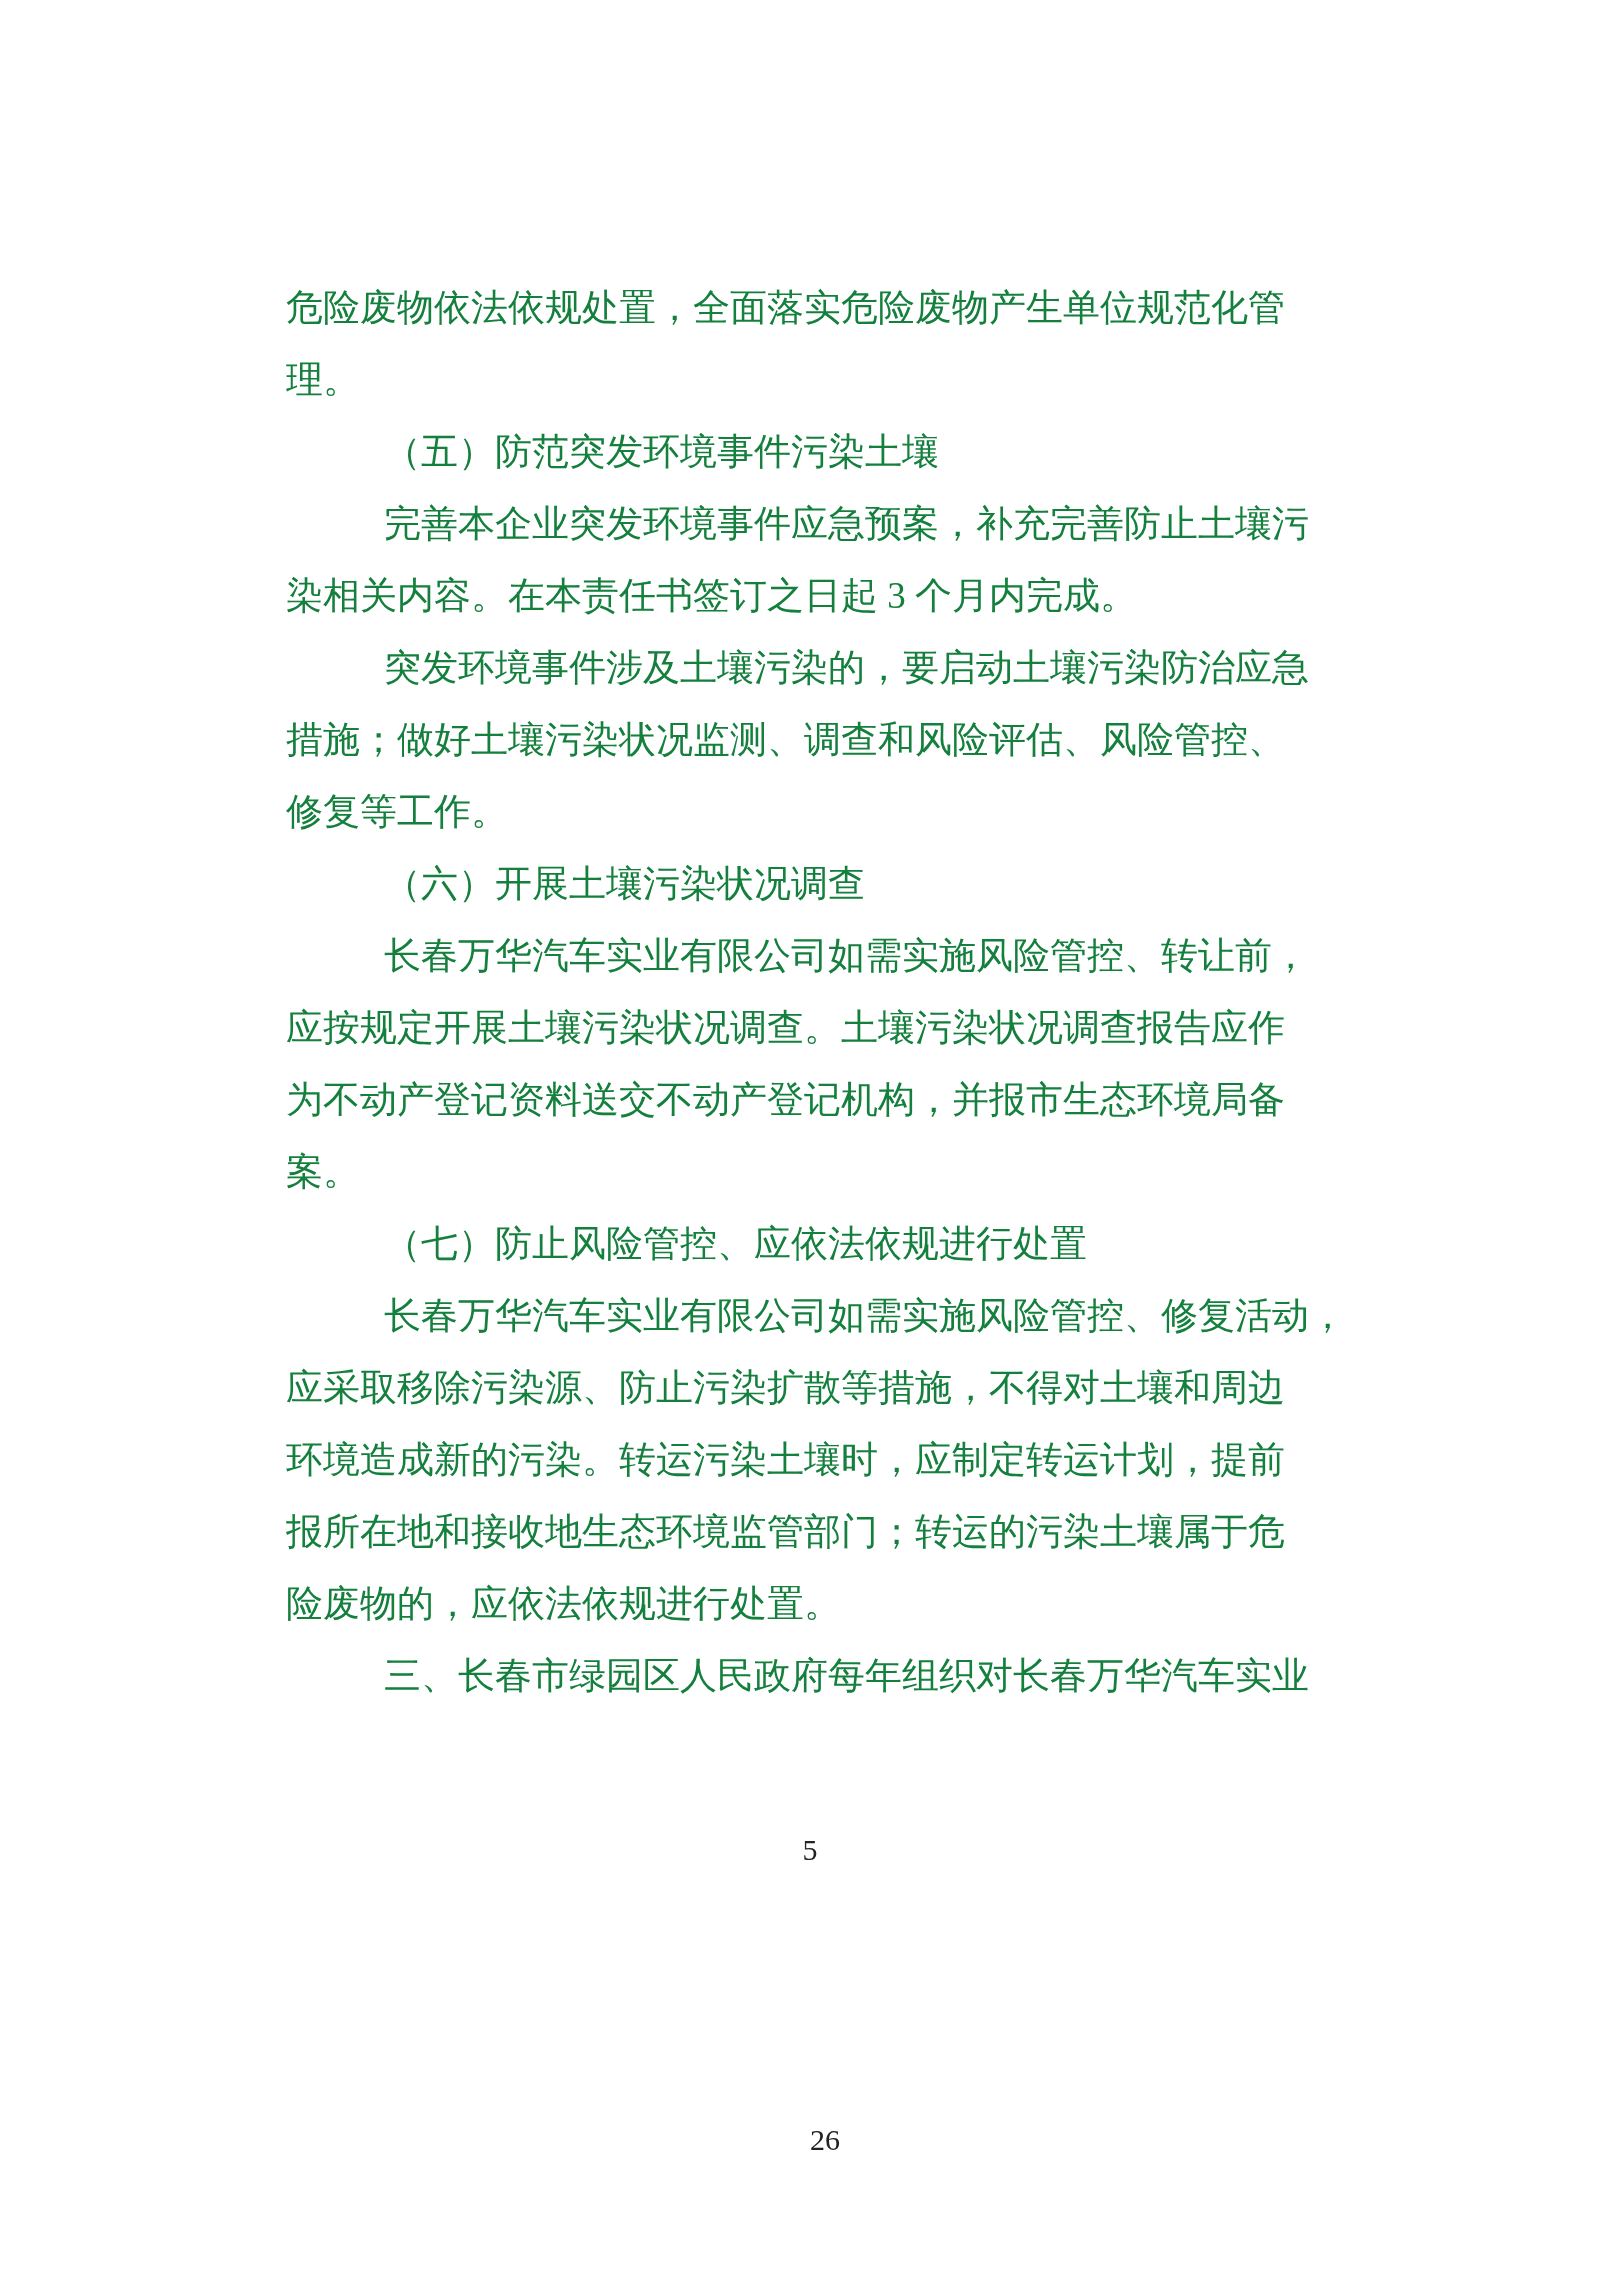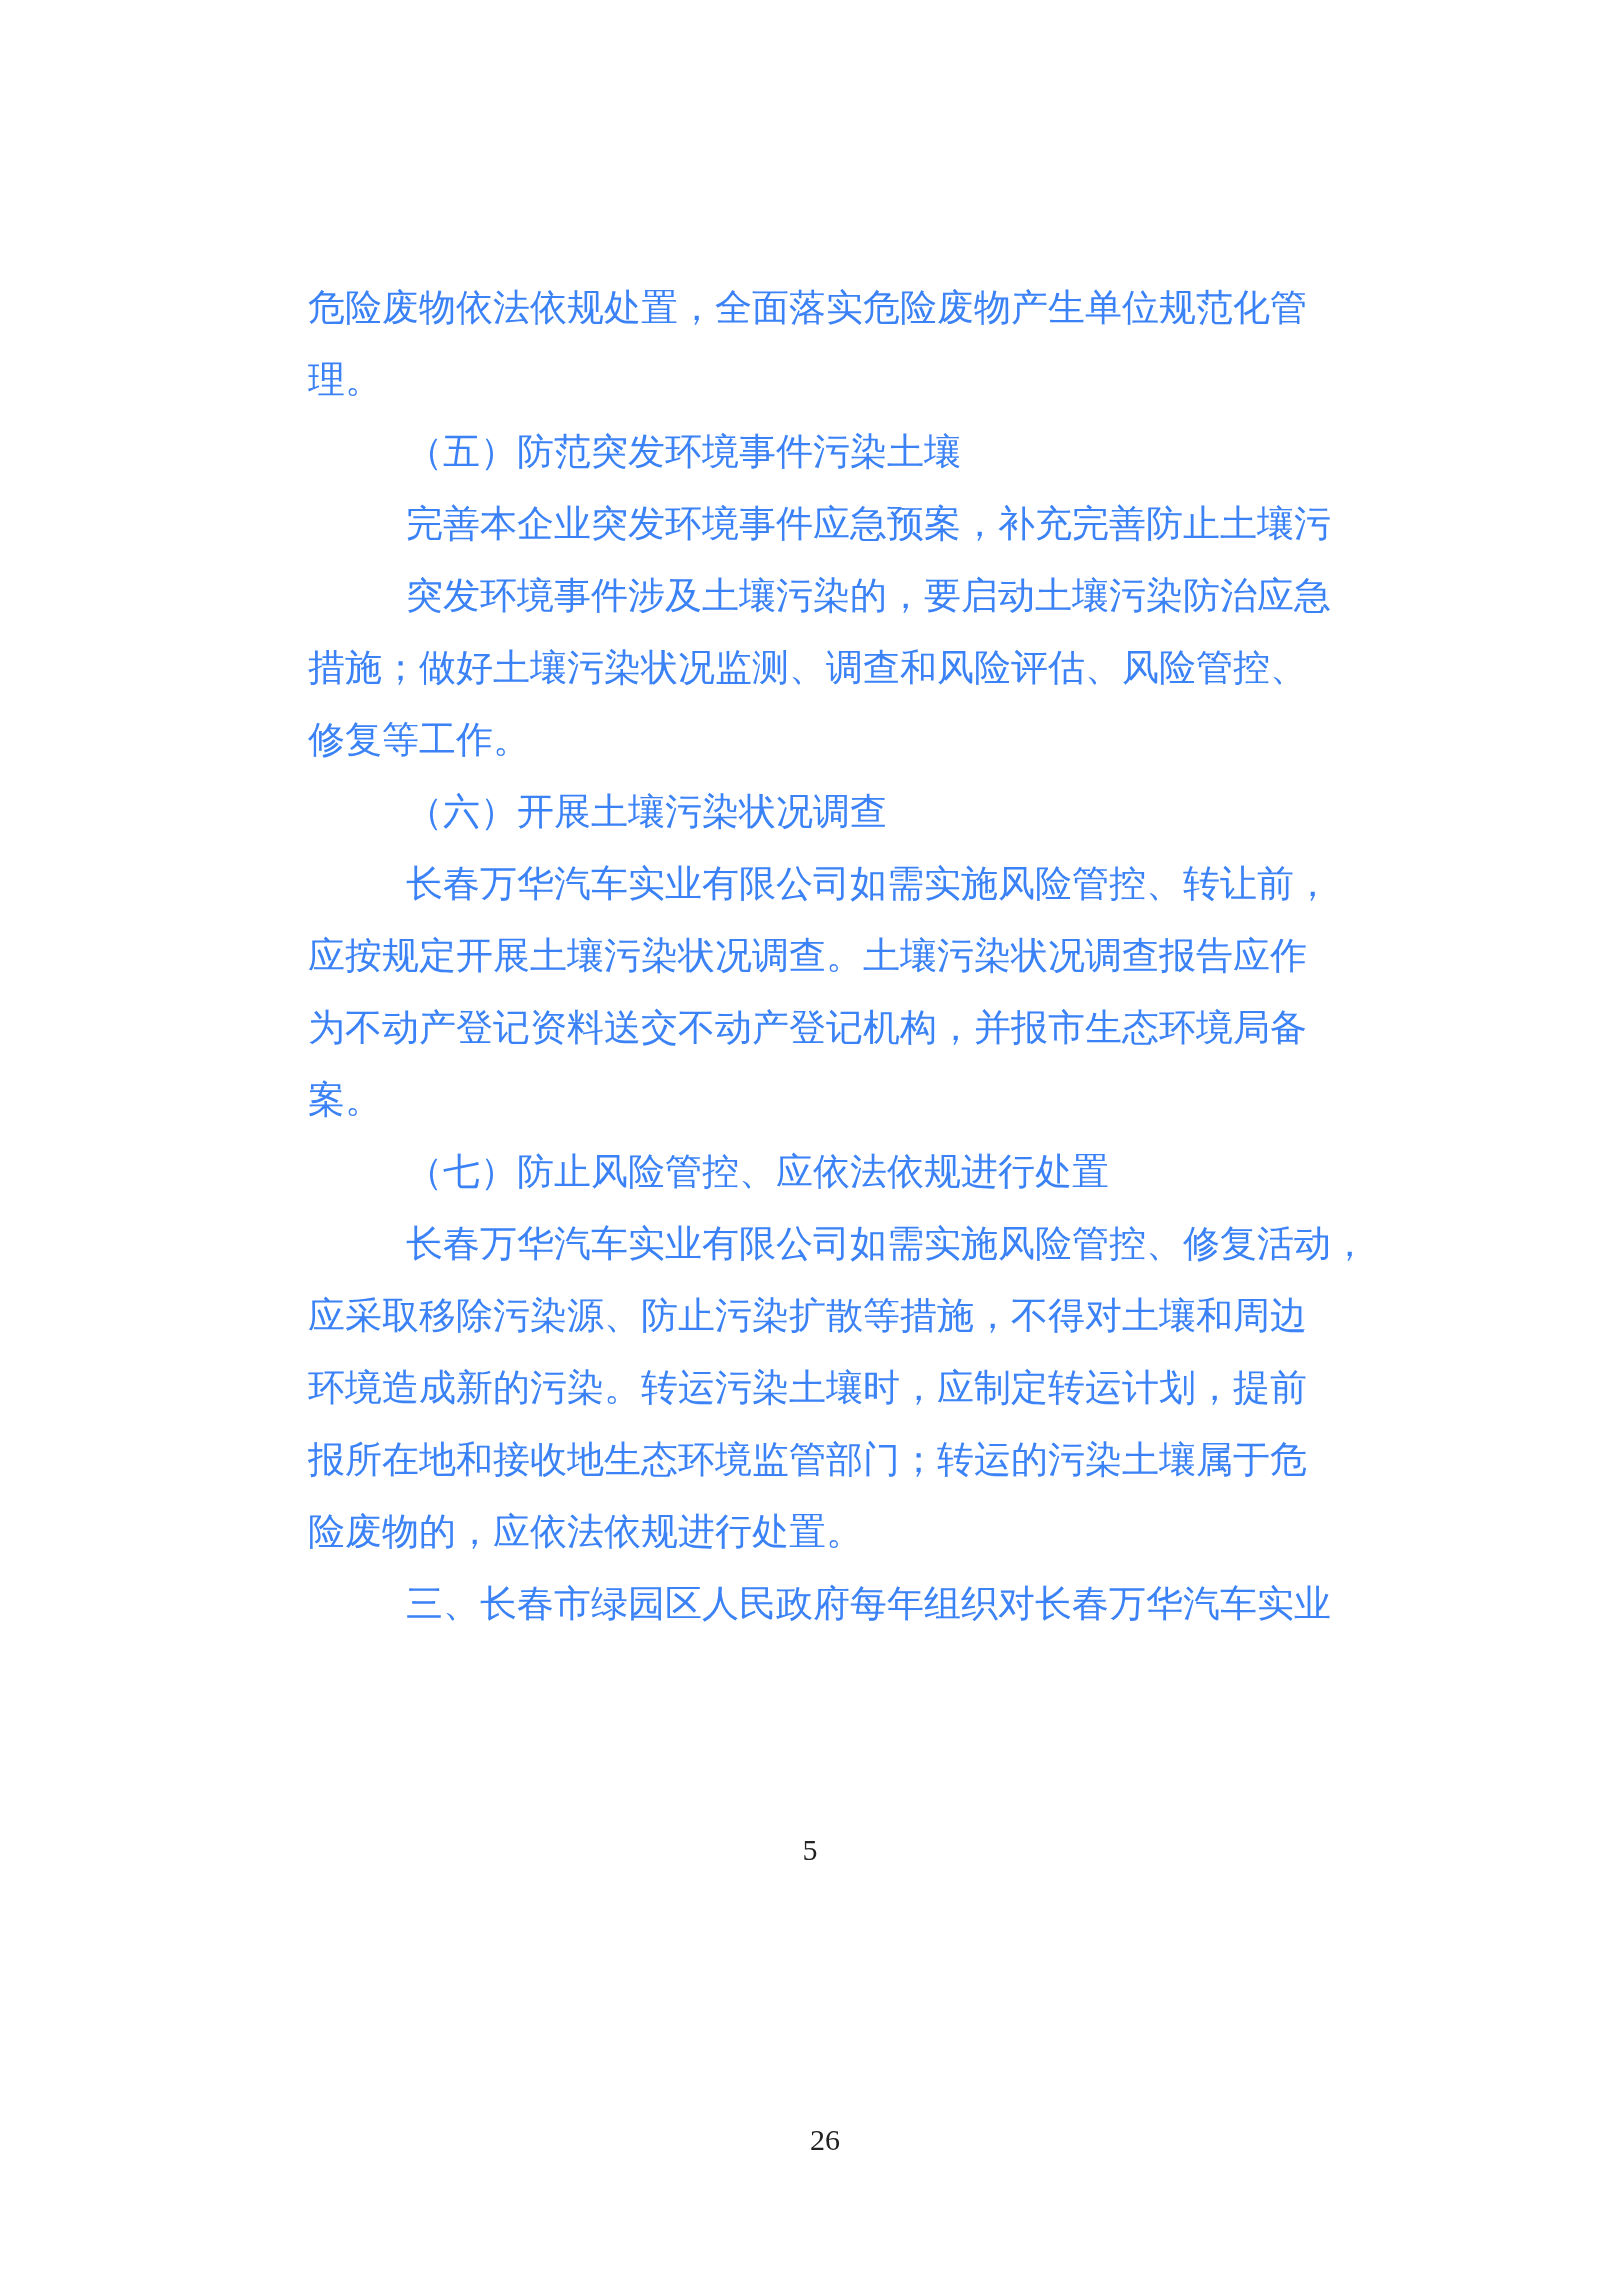--- a/index.html
+++ b/index.html
@@ -10,24 +10,24 @@
   .page {
     position: relative;
     width: 1620px;
     height: 2292px;
     background: #ffffff;
     overflow: hidden;
     font-family: "Liberation Serif", "DejaVu Serif", serif;
   }
   .doc-body {
     position: absolute;
-    left: 308px;
+    left: 286px;
     top: 272px;
     width: 1019px;
-    color: #3b82f6;
+    color: #15803d;
     font-size: 37px;
     line-height: 72px;
     text-rendering: optimizeLegibility;
   }
   .line {
     white-space: pre;
   }
   .line.indent {
     text-indent: 98px;
   }
@@ -55,20 +55,21 @@
   <main class="doc-body" id="doc-body">
       <div>
         <div class="line">危险废物依法依规处置，全面落实危险废物产生单位规范化管</div>
         <div class="line">理。</div>
       </div>
       <div>
         <div class="heading-line">（五）防范突发环境事件污染土壤</div>
       </div>
       <div>
         <div class="line indent">完善本企业突发环境事件应急预案，补充完善防止土壤污</div>
+        <div class="line">染相关内容。在本责任书签订之日起 3 个月内完成。</div>
       </div>
       <div>
         <div class="line indent">突发环境事件涉及土壤污染的，要启动土壤污染防治应急</div>
         <div class="line">措施；做好土壤污染状况监测、调查和风险评估、风险管控、</div>
         <div class="line">修复等工作。</div>
       </div>
       <div>
         <div class="heading-line">（六）开展土壤污染状况调查</div>
       </div>
       <div>

